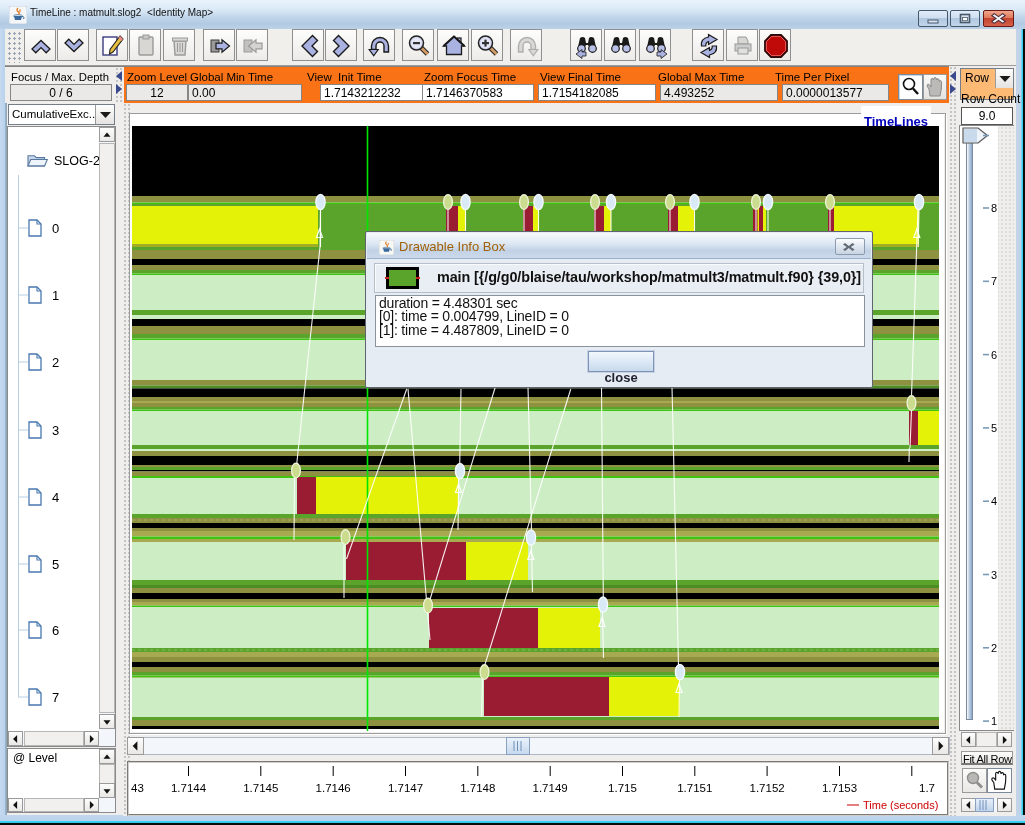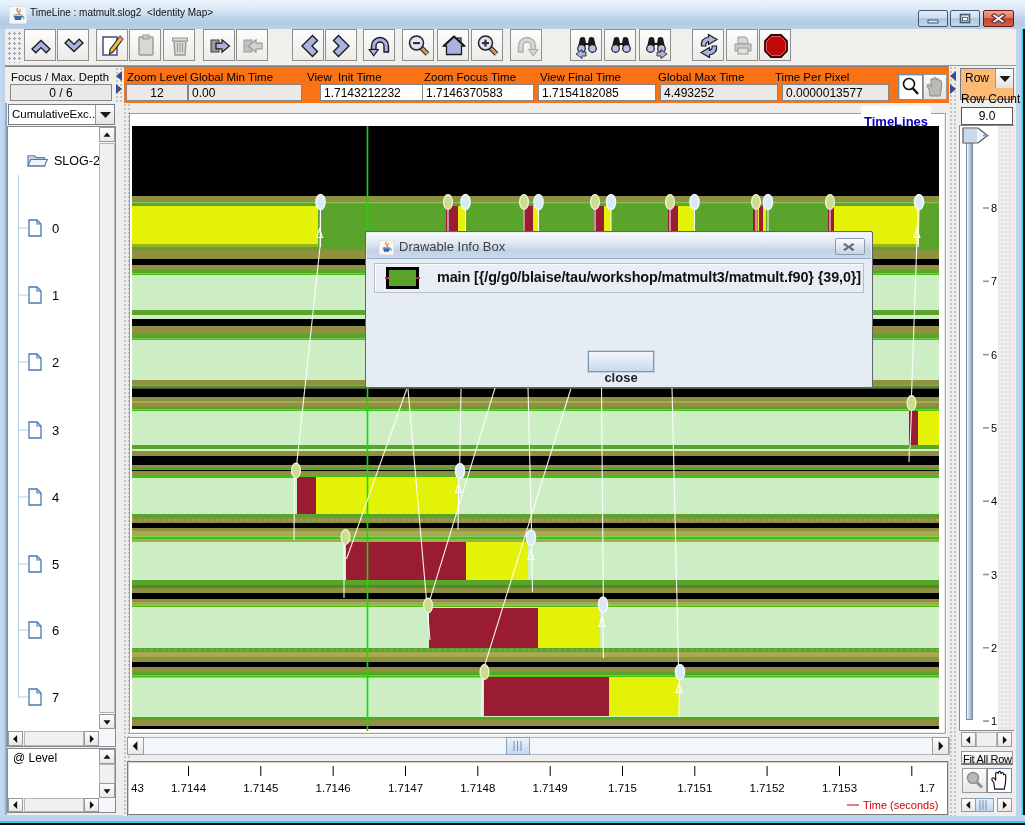--- a/index.html
+++ b/index.html
@@ -504,30 +504,31 @@
 <div class="a" style="left:365px;top:231px;width:508px;height:157px;background:#e6ecf4;border:1.5px solid #5f646e;border-radius:2px">
 <div style="position:absolute;left:1px;top:1px;right:1px;height:26px;background:linear-gradient(180deg,#f6f9fc 0%,#dfe9f4 40%,#c2d2e6 70%,#cbd9ea 100%);border-bottom:1px solid #9ab0c8"></div>
 <svg style="position:absolute;left:13px;top:8px" width="15" height="15" viewBox="0 0 18 18">
       <rect x="0" y="0" width="18" height="18" rx="2" fill="#f8f8f6" stroke="#d0d0cc"></rect>
       <path d="M5 10 h8 l-1 4 h-6 z" fill="#3a6a9c"></path>
       <ellipse cx="9" cy="10" rx="4.5" ry="1.3" fill="none" stroke="#3a6a9c" stroke-width="0.8"></ellipse>
       <path d="M13 10.5 q3 0 1.5 2.5" fill="none" stroke="#3a6a9c" stroke-width="1"></path>
       <path d="M9 2 q-2 2 0 3.5 q2 1.5 0.5 3" fill="none" stroke="#e07820" stroke-width="1.3"></path>
       <path d="M11.5 3.5 q-1.5 1.5 0 2.6" fill="none" stroke="#e07820" stroke-width="1.1"></path>
     </svg>
-<div style="position:absolute;left:33px;top:7px;font-size:13px;color:#404040">Drawable Info Box</div>
+<div style="position:absolute;left:33px;top:7px;font-size:13px;color:#a16207">Drawable Info Box</div>
 <div style="position:absolute;left:469px;top:6px;width:30px;height:17px;border:1px solid #8c9cae;border-radius:2px;background:linear-gradient(180deg,#fcfdfe,#dfe7f0 50%,#c8d4e2)"><svg width="28" height="15">
         <path d="M9 4 L12.8 7 L16.6 4 L18.6 5.6 L14.8 8 L18.6 10.4 L16.6 12 L12.8 9 L9 12 L7 10.4 L10.8 8 L7 5.6 Z" fill="#616a74"></path>
       </svg></div>
 <div style="position:absolute;left:8px;top:31px;width:490px;height:30px;border:1px solid #b6bec8;box-shadow:inset 1px 1px 0 #fafbfc;background:#e9eef5"></div>
 <div style="position:absolute;left:20px;top:35px;width:33px;height:22px;background:#000"></div>
 <div style="position:absolute;left:23px;top:38px;width:27px;height:16px;background:#5aa42c"></div>
 <div style="position:absolute;left:19px;top:45px;width:4px;height:2px;background:#cc2222"></div>
 <div style="position:absolute;left:50px;top:45px;width:4px;height:2px;background:#cc2222"></div>
 <div style="position:absolute;left:71px;top:37px;font-size:14.4px;font-weight:bold;color:#111;letter-spacing:-0.1px">main [{/g/g0/blaise/tau/workshop/matmult3/matmult.f90} {39,0}]</div>
+<div style="position:absolute;left:9px;top:63px;width:490px;height:52px;background:#fff;border:1px solid #8a929c;font-size:14px;color:#111;line-height:13.4px;padding:1px 0 0 3px;letter-spacing:-0.2px">duration = 4.48301 sec<br>[0]: time = 0.004799, LineID = 0<br>[1]: time = 4.487809, LineID = 0</div>
 <div style="position:absolute;left:222px;top:119px;width:66px;height:21px;background:linear-gradient(180deg,#f2f7fc,#dfeaf6 45%,#c6d9ec);border:1px solid #7f93b8;box-shadow:0 0 0 1px #c6d2e2;font-size:13px;font-weight:bold;text-align:center;padding-top:18px;color:#223">close</div>
 </div>
 <div class="a" style="left:958px;top:66px;width:58px;height:750px;background:#efeeec"></div>
 <div class="a" style="left:960px;top:68px;width:54px;height:32px;background:#fdba74;border:1px solid #747e88">
 <div style="position:absolute;left:4px;top:2px;font-size:12px">Row</div>
 <div style="position:absolute;right:0;top:0;width:18px;height:19px;background:linear-gradient(180deg,#fdfdfd,#e4e3e0);border-left:1px solid #9a9a9a"><svg width="18" height="19">
         <path d="M3.5 7 L14.5 7 L9 13 Z" fill="#1a1a1a"></path>
       </svg></div>
   </div>
 <div class="a" style="left:961px;top:92px;font-size:12px">Row Count</div>

